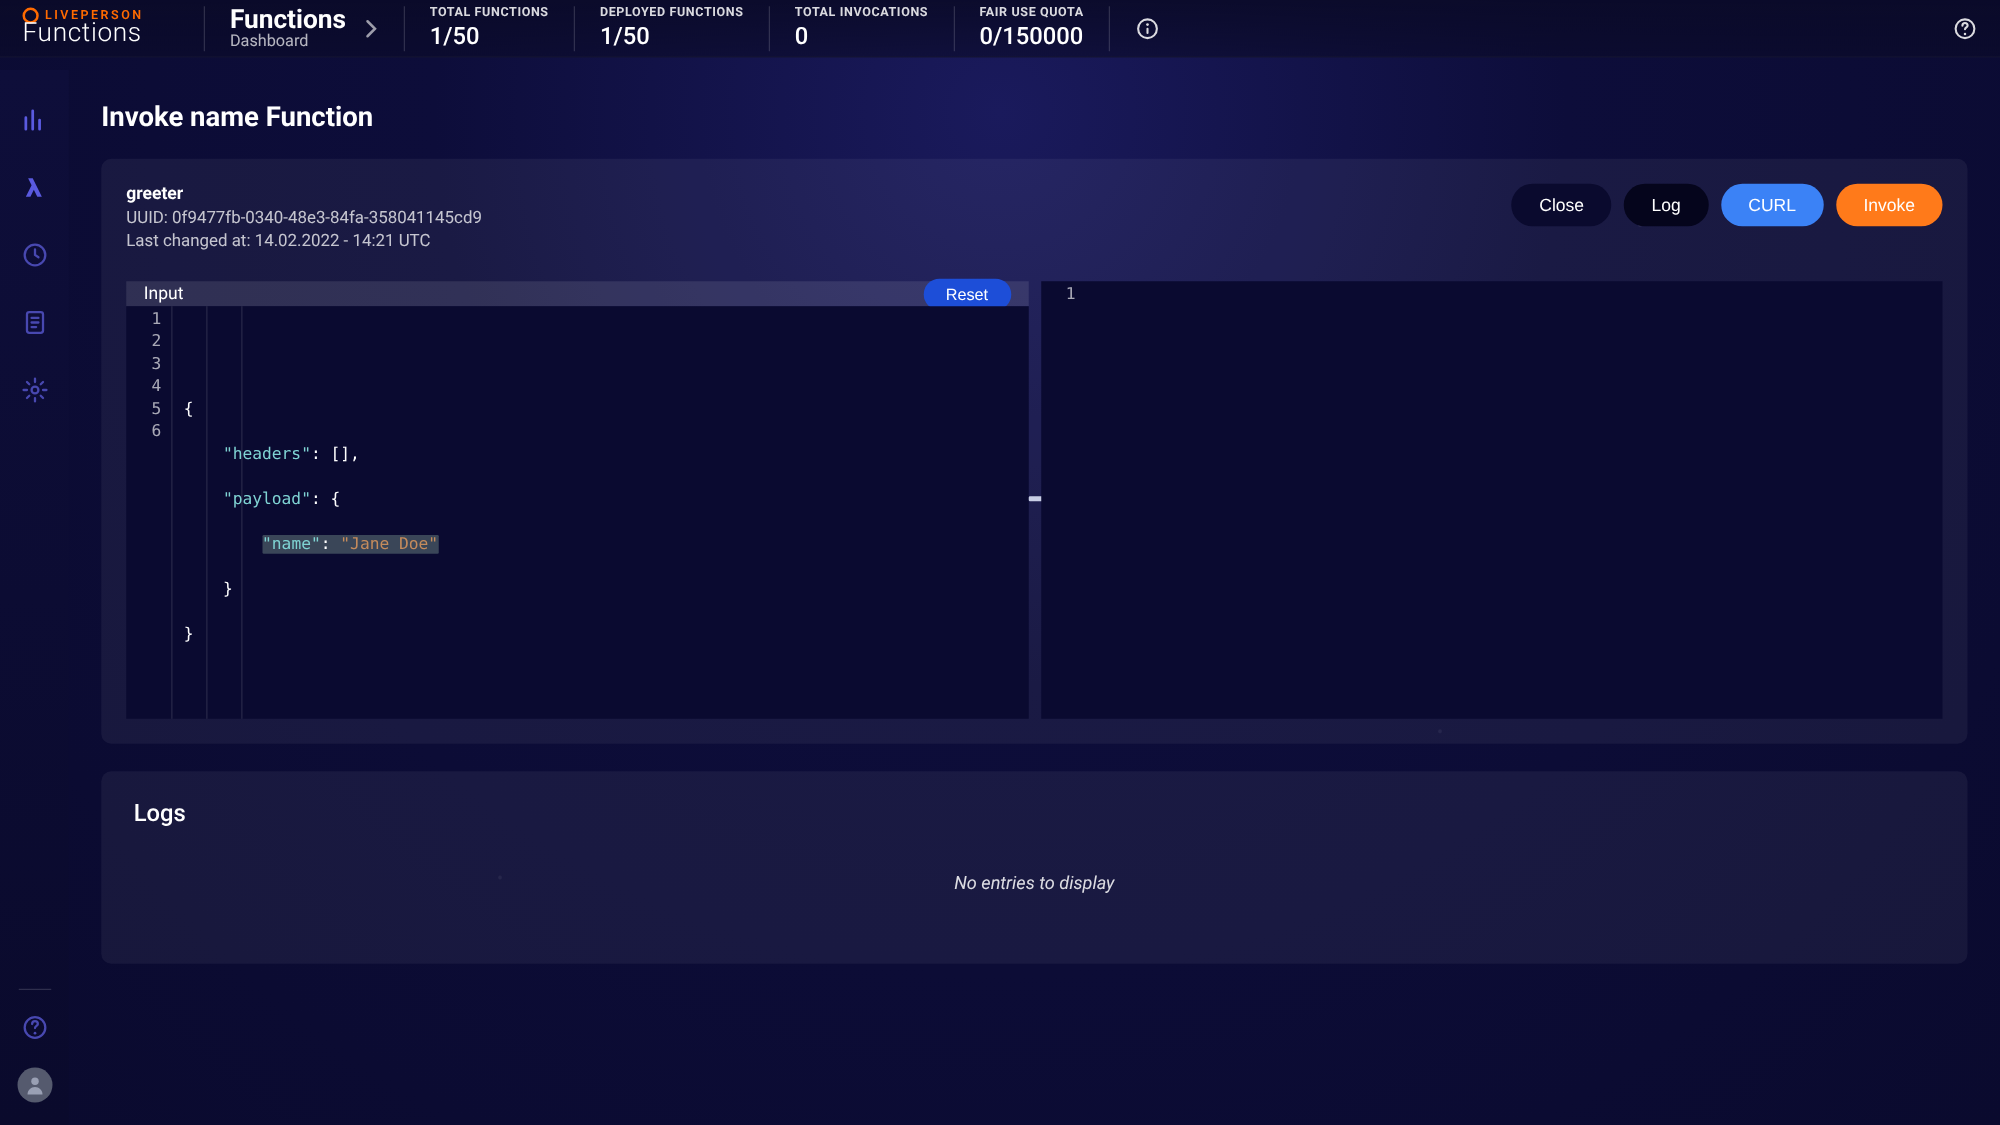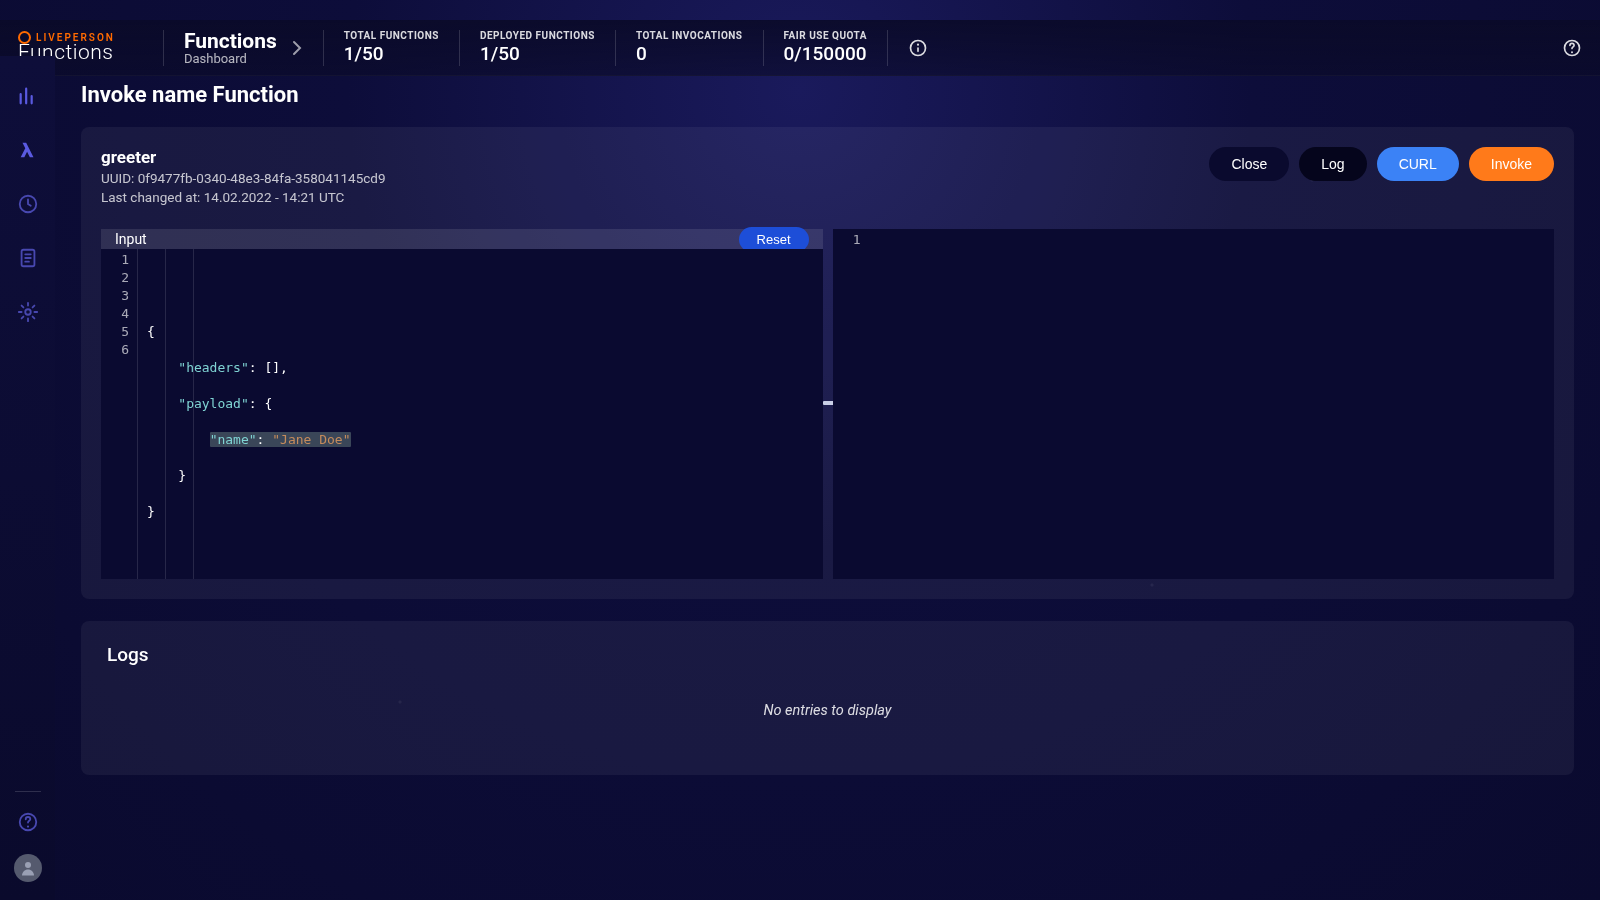--- a/index.html
+++ b/index.html
@@ -19,29 +19,28 @@
       radial-gradient(circle at 65% 30%, rgba(255,255,255,0.07) 1px, transparent 2px),
       radial-gradient(circle at 82% 20%, rgba(255,255,255,0.07) 1px, transparent 2px),
       radial-gradient(circle at 55% 55%, rgba(255,255,255,0.06) 1px, transparent 2px),
       radial-gradient(circle at 72% 65%, rgba(255,255,255,0.06) 1px, transparent 2px),
       radial-gradient(circle at 25% 78%, rgba(255,255,255,0.06) 1px, transparent 2px),
       radial-gradient(circle at 90% 50%, rgba(255,255,255,0.06) 1px, transparent 2px);
     pointer-events: none;
   }
   
   .topbar {
-    height: 56px;
+    height: 46px;
     display: flex;
     align-items: center;
     padding: 0 18px 0 12px;
     background: linear-gradient(180deg, rgba(10,10,40,0.9), rgba(10,10,40,0.6));
     border-bottom: 1px solid rgba(255,255,255,0.04);
     position: relative;
     z-index: 2;
-    margin-top: 20px;
   }
   .logo { display: flex; flex-direction: column; margin-right: 28px; margin-left: 6px;}
   .logo-top { display: flex; align-items: center; gap: 5px; }
   .logo-circle { width: 13px; height: 13px; border: 2.5px solid #ff6a00; border-radius: 50%; }
   .logo-word1 { color: #ff6a00; font-size: 10px; letter-spacing: 2px; font-weight: 600;}
   .logo-word2 { color: #fff; font-size: 21px; letter-spacing: 0.5px; margin-top: -4px; font-weight: 300;}
   .vdiv { width: 1px; height: 36px; background: rgba(255,255,255,0.15); margin: 0 20px; }
   .crumb { display: flex; align-items: center; gap: 14px; }
   .crumb-main { display:flex; flex-direction:column; }
   .crumb-title { font-size: 21px; font-weight: 700; }
@@ -69,21 +68,21 @@
   .main { position:absolute; left:55px; right:0; top:56px; bottom:0; padding: 26px 26px 0 26px; overflow:hidden;}
   .page-title { font-size: 22px; font-weight:700; margin-bottom: 20px;}
   .card {
     background: rgba(255,255,255,0.055);
     border-radius: 8px;
     padding: 20px 20px 20px 20px;
     margin-bottom: 22px;
   }
   .fn-header { display:flex; align-items:flex-start; }
   .fn-meta { display:flex; flex-direction:column; gap:3px;}
-  .fn-name { font-size:17px; font-weight:700;}
+  .fn-name { font-size:14px; font-weight:700;}
   .fn-line { font-size:13.5px; color:rgba(255,255,255,0.75);}
   .fn-actions { margin-left:auto; display:flex; gap:10px;}
   .btn { border:none; border-radius:18px; padding: 9px 22px; font-size:14px; cursor:pointer; font-weight:500;}
   .btn-dark { background:#0a0a2e; color:#fff;text-align:right; }
   .btn-darker { background:#05051c; color:#fff; }
   .btn-darker2 { background:#3b82f6; color:#fff; }
   .btn-primary { background:#ff7a1a; color:#fff; }
   .event-row {
     margin-top: 18px;
     border:1px solid rgba(255,255,255,0.22);

